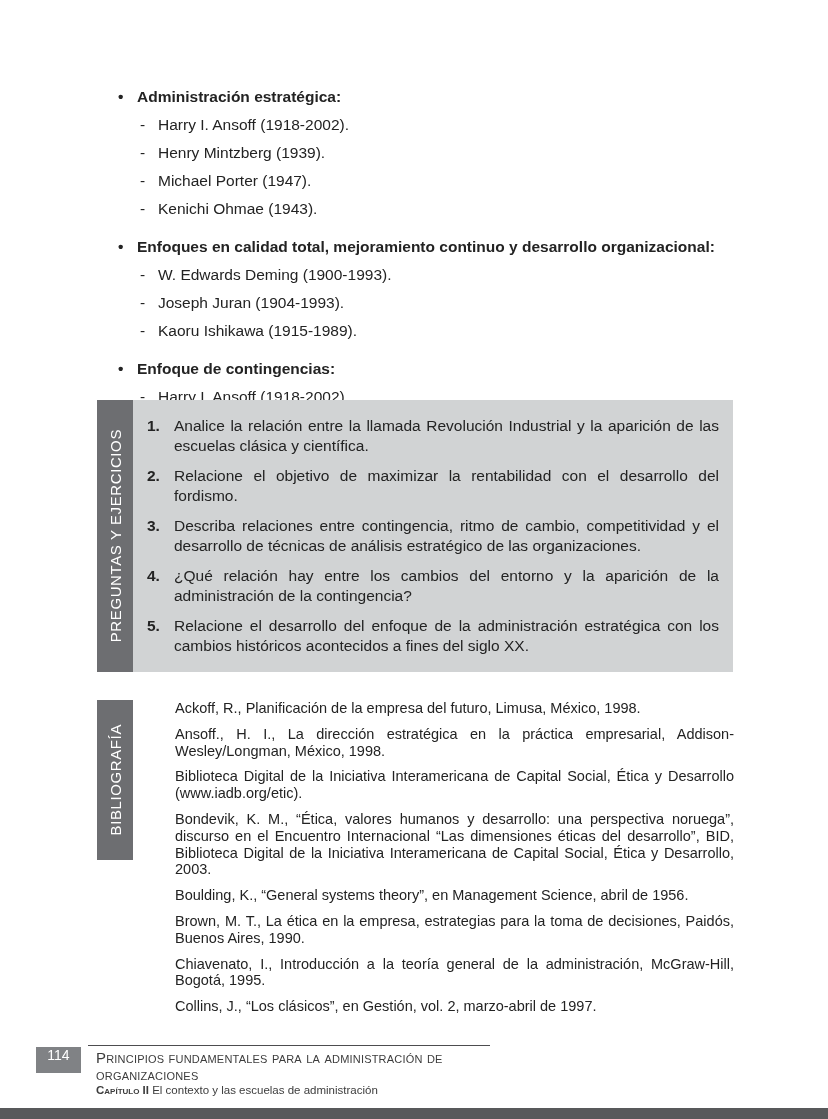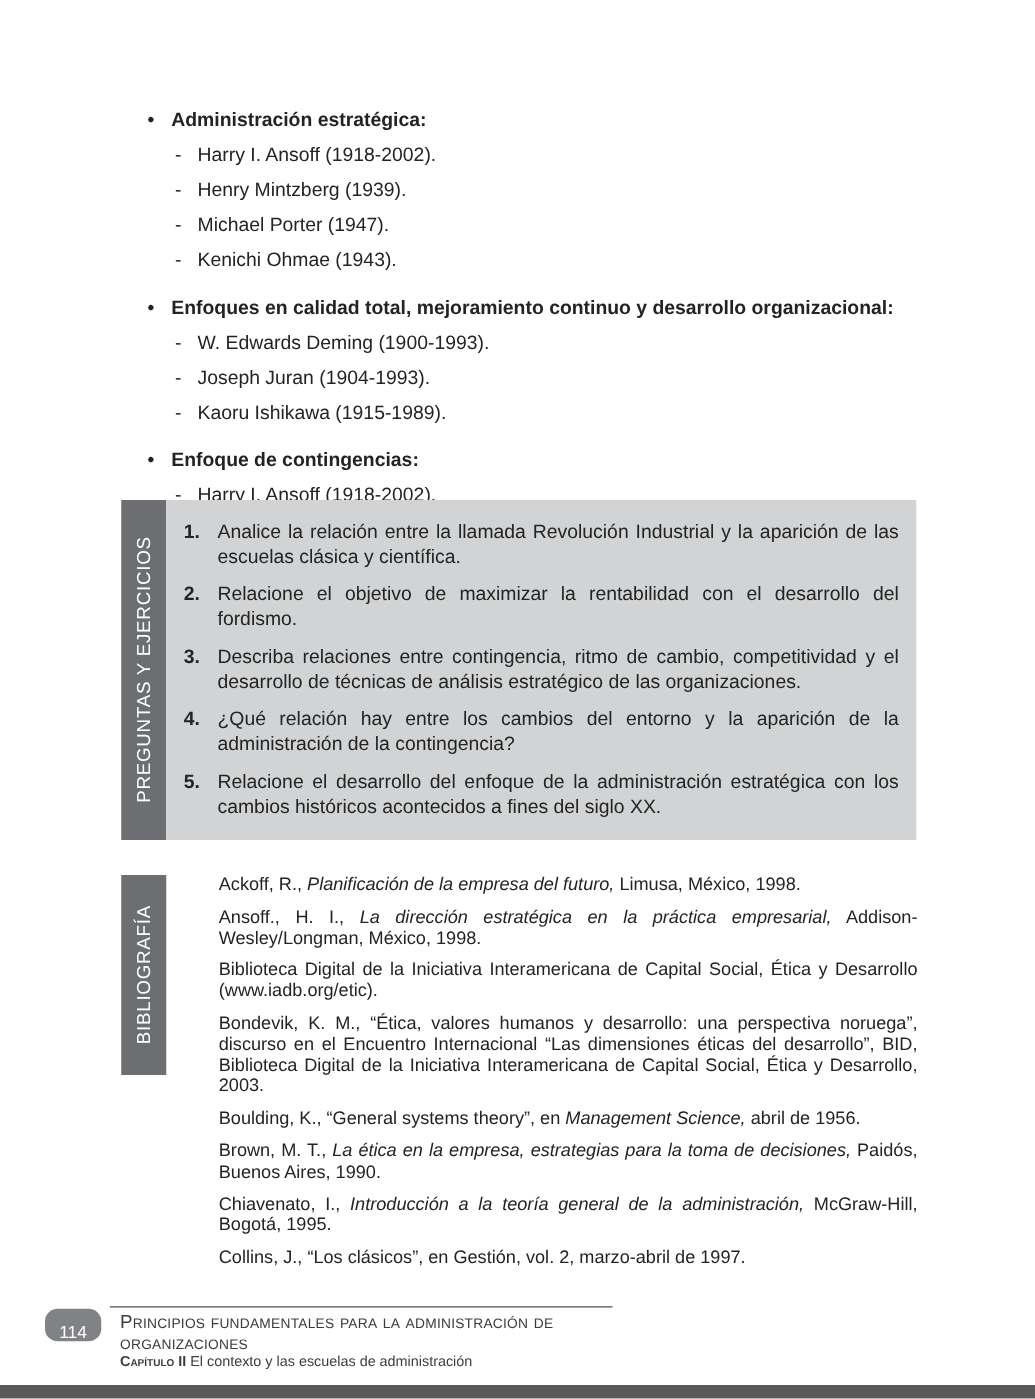--- a/index.html
+++ b/index.html
@@ -75,37 +75,36 @@
     align-items: flex-start;
   }
   .bib .vband { height: 160px; }
   .bib-refs {
     flex: 1;
     margin-left: 42px;
     font-size: 14.5px;
     line-height: 16.8px;
   }
   .bib-ref { margin: 0 0 9px 0; text-align: justify; }
-  .ital { font-style: italic; }
+  .ital { }
 
   
   .footer { position: absolute; left: 0; top: 1045px; width: 828px; }
   .page-num-box {
     position: absolute;
     left: 36px;
     top: 2px;
     width: 45px;
     height: 26px;
     background: #808285;
     color: #ffffff;
     display: flex;
-    align-items: flex-end;
+    align-items: flex-start;
     justify-content: center;
     font-size: 14px;
-    border-radius: 10px;
   }
   .footer-text { position: absolute; left: 88px; top: 0; width: 402px; }
   .footer-rule { border-top: 1.5px solid #4d4d4f; width: 402px; }
   .footer-line1 {
     margin-top: 3px;
     padding-left: 8px;
     font-size: 15px;
     letter-spacing: 0.2px;
     color: #3c3c3c;
   }

